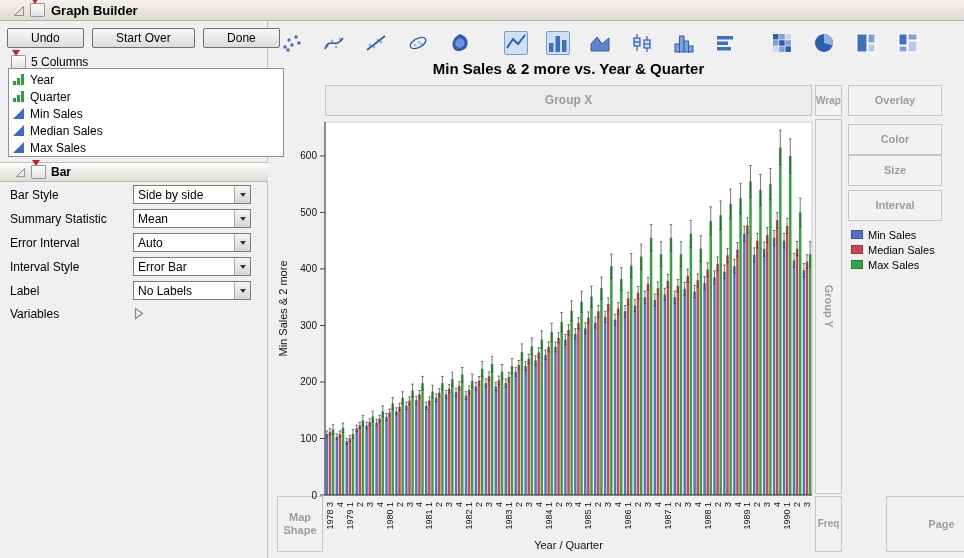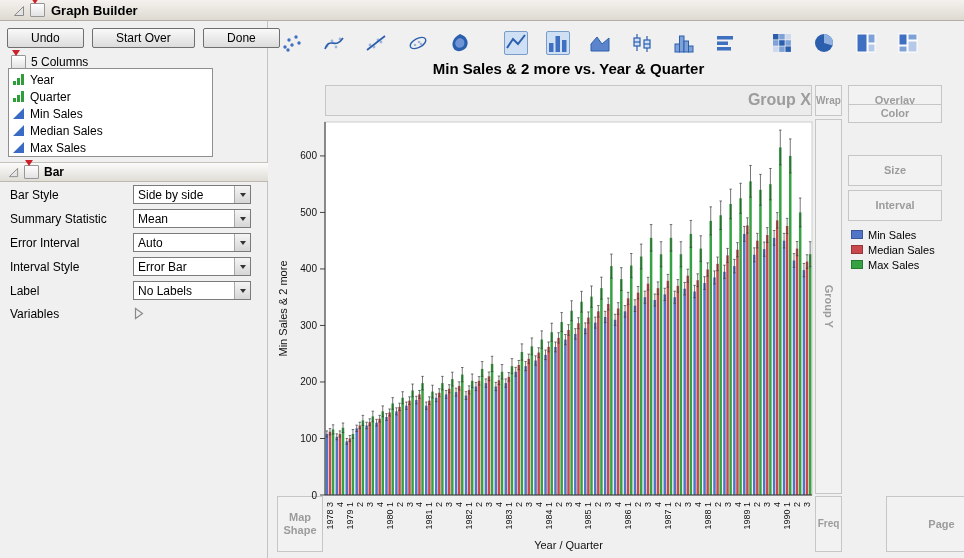--- a/index.html
+++ b/index.html
@@ -26,30 +26,30 @@
   
   .left-panel{position:absolute;left:0;top:21px;width:268px;height:537px;border-right:1px solid #c2c2c2;}
   .btn-row{position:absolute;left:7px;top:7px;white-space:nowrap;}
   .win-btn{
     font-family:inherit;font-size:12px;height:20px;padding:1px 23px;margin-right:5px;
     background:linear-gradient(#f9f9f9,#dcdcdc);border:1px solid #6f6f6f;border-radius:2px;cursor:pointer;
   }
   .columns-header{position:absolute;left:6px;top:34px;display:flex;align-items:center;}
   .columns-header span.lbl{margin-left:5px;font-size:12px;}
   .columns-list{
-    position:absolute;left:8px;top:47px;width:205px;height:89px;background:#ffffff;
+    position:absolute;left:8px;top:47px;width:276px;height:89px;background:#ffffff;
     border:1px solid #8f8f8f;padding:2px 0 0 3px;overflow:hidden;
   }
   .col-item{display:flex;align-items:center;height:17px;}
   .col-icon{width:14px;height:13px;margin-right:4px;display:inline-flex;align-items:center;}
   .section-header{
     position:absolute;left:0;top:141px;width:268px;height:20px;
     background:linear-gradient(#fbfbfb,#e0ddd6);
     border-top:1px solid #c6c2ba;border-bottom:1px solid #bdb9b1;
-    display:flex;align-items:center;padding-left:8px;
+    display:flex;align-items:center;padding-left:15px;
   }
   .section-header .lbl{font-weight:bold;font-size:12px;margin-left:5px;}
   .prop-area{position:absolute;left:0;top:163px;width:268px;}
   .prop-row{position:relative;height:24px;}
   .prop-label{position:absolute;left:10px;top:4px;font-size:12px;}
   .select{
     position:absolute;left:133px;top:1px;display:flex;width:118px;height:19px;
     border:1px solid #7b7b7b;background:#ffffff;font-size:12px;
     align-items:center;justify-content:space-between;cursor:pointer;
   }
@@ -69,24 +69,24 @@
     border:1px solid transparent;border-radius:2px;cursor:pointer;background:transparent;
   }
   .pal-btn.selected{background:#cfe0f5;border:1px solid #7a9cc9;}
   
   .chart-title{position:absolute;left:325px;top:60px;width:487px;text-align:center;font-weight:bold;font-size:15px;}
   .zone{
     position:absolute;background:#f2f2f2;border:1px solid #c6c6c6;
     display:flex;align-items:center;justify-content:center;
     color:#9c9c9c;font-weight:bold;font-size:11px;text-align:center;line-height:1.15;
   }
-  .zone-groupx{left:325px;top:85px;width:487px;height:31px;background:#ececec;font-size:16px;justify-content:flex-end;}
+  .zone-groupx{left:325px;top:85px;width:487px;height:31px;background:#ececec;font-size:12px;}
   .zone-wrap{left:815px;top:85px;width:27px;height:31px;font-size:10px;}
   .zone-overlay{left:848px;top:85px;width:94px;height:31px;}
-  .zone-color{left:848px;top:104px;width:94px;height:19px;}
+  .zone-color{left:848px;top:124px;width:94px;height:31px;}
   .zone-size{left:848px;top:155px;width:94px;height:31px;}
   .zone-interval{left:848px;top:190px;width:94px;height:31px;}
   .zone-groupy{left:815px;top:119px;width:27px;height:375px;}
   .zone-groupy span{transform:rotate(90deg);white-space:nowrap;font-size:11px;}
   .zone-mapshape{left:277px;top:496px;width:46px;height:56px;padding:10px 3px;}
   .zone-freq{left:815px;top:496px;width:27px;height:56px;font-size:10px;}
   .zone-page{left:886px;top:496px;width:111px;height:56px;}
   .legend{position:absolute;left:851px;top:227px;}
   .legend-item{display:flex;align-items:center;height:15px;font-size:11px;color:#000;font-weight:normal;}
   .legend-swatch{width:12px;height:9px;margin-right:5px;border:1px solid rgba(0,0,0,0.25);}

